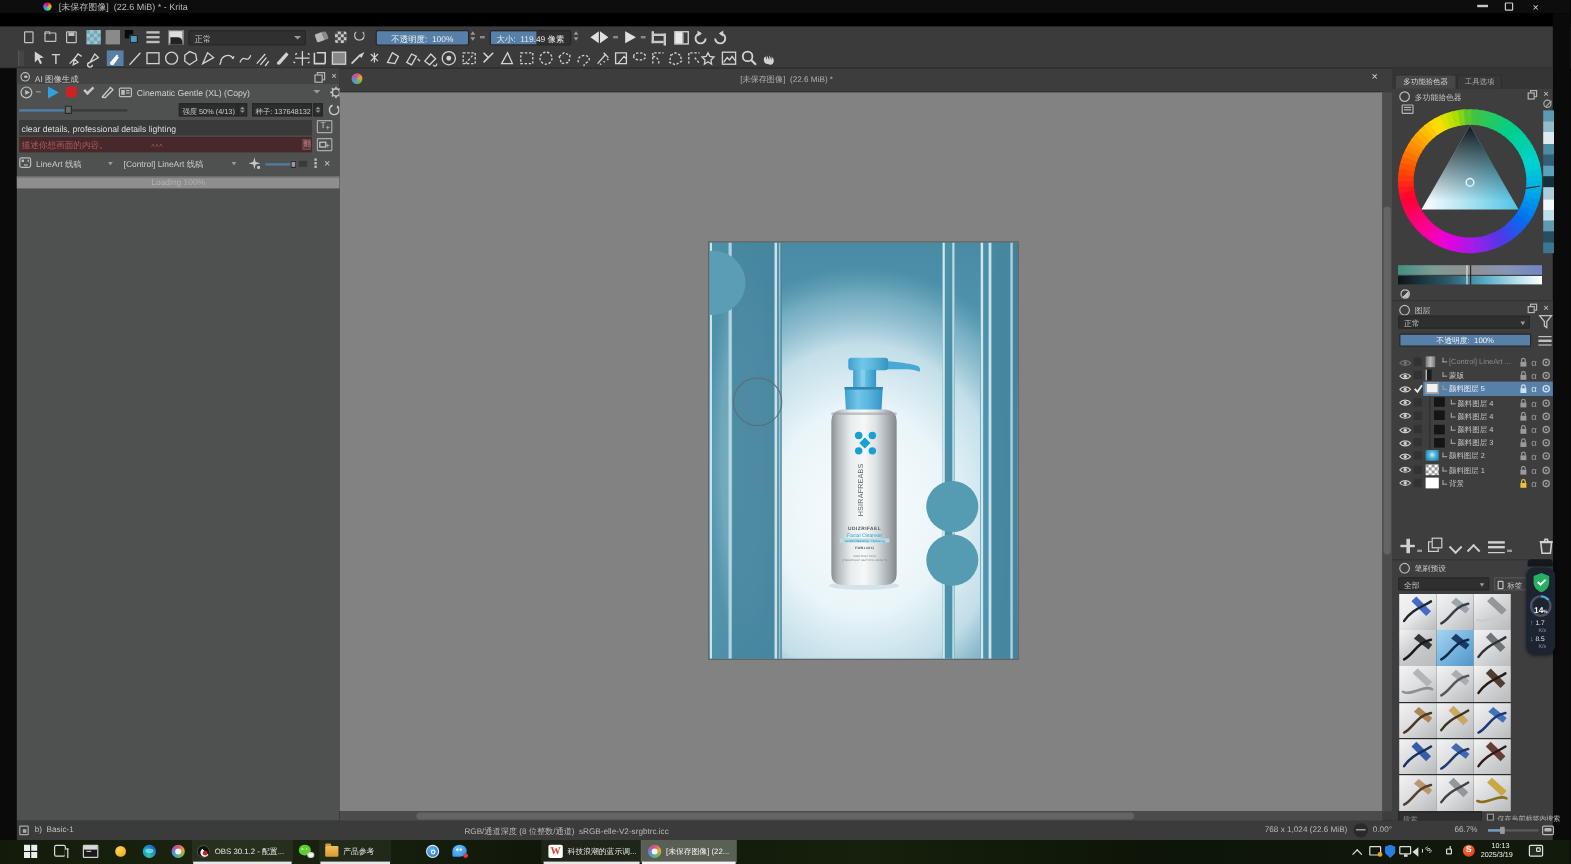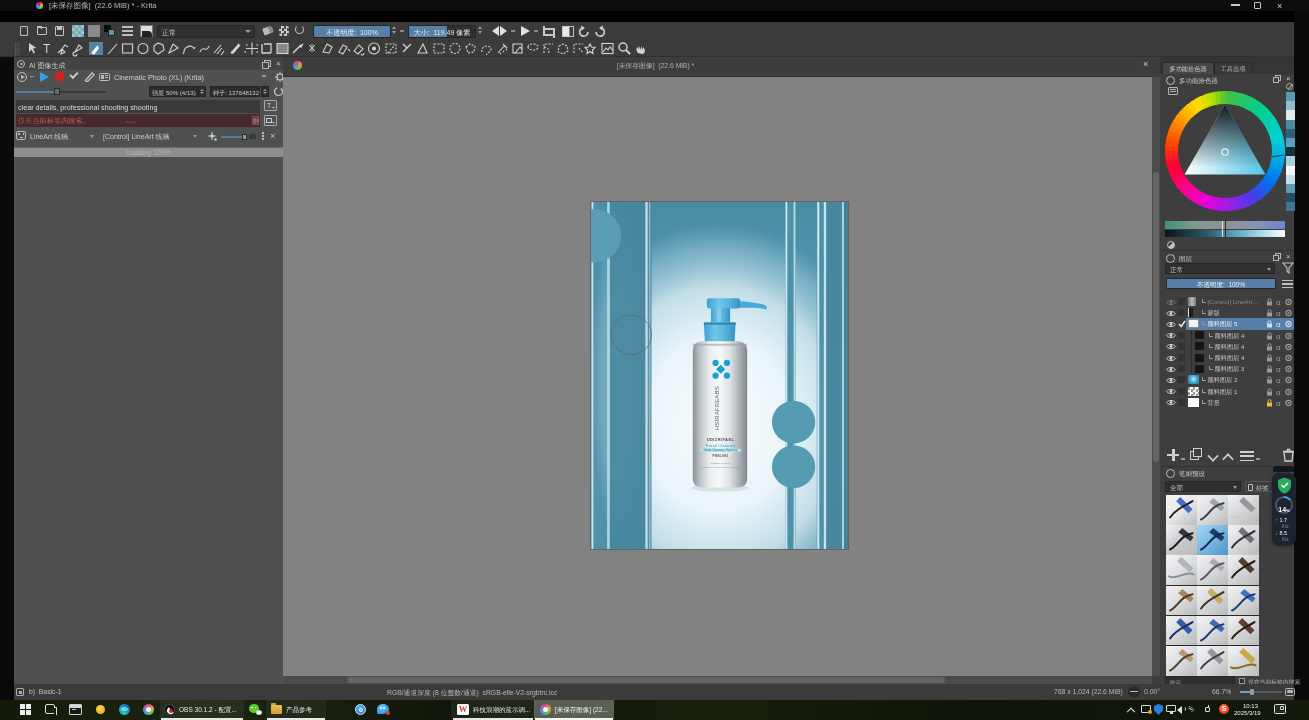--- a/index.html
+++ b/index.html
@@ -165,21 +165,21 @@
     <div class="abs" style="left:41px;top:15px;width:9px;height:9px;background:#cc2222;border-radius:1px;"></div>
     <div class="abs" style="left:56px;top:15px;width:8px;height:5px;border-left:2px solid #c8c8c8;border-bottom:2px solid #c8c8c8;transform:rotate(-45deg);"></div>
     <svg class="abs" style="left:70px;top:14px;" width="12" height="11" viewBox="0 0 12 11">
         <path d="M1 10 L8 2 m-7 8 l2.5 0.5 L10 4 M7.5 1.5 l3 2.5" stroke="#c8c8c8" stroke-width="1.2" fill="none"></path>
       </svg>
     <div class="abs" style="left:85px;top:15.5px;width:11px;height:8px;border:1px solid #bbb;border-radius:1.5px;">
         <div style="position:absolute;left:1px;top:1px;width:3px;height:4px;background:#bbb;"></div>
         <div style="position:absolute;right:1px;top:1px;width:3.5px;height:1.2px;background:#bbb;"></div>
         <div style="position:absolute;right:1px;top:3px;width:3.5px;height:1.2px;background:#bbb;"></div>
       </div>
-    <div class="abs" style="left:100px;top:15.5px;font-size:7.2px;color:#d0d0d0;white-space:nowrap;">Cinematic Photo (XL) (Krita)</div>
+    <div class="abs" style="left:100px;top:15.5px;font-size:7.2px;color:#d0d0d0;white-space:nowrap;">Cinematic Gentle (XL) (Copy)</div>
     <div class="abs" style="left:247px;top:18px;width:0;height:0;border-left:3px solid transparent;border-right:3px solid transparent;border-top:3.5px solid #999;"></div>
     <svg class="abs" style="left:261px;top:15px;" width="12" height="10" viewBox="0 0 12 10">
         <circle cx="5" cy="5" r="3" fill="none" stroke="#c8c8c8" stroke-width="1.2"></circle>
         <g stroke="#c8c8c8" stroke-width="1.3">
           <path d="M5 0.2 V1.8 M5 8.2 V9.8 M0.2 5 H1.8 M8.2 5 H9.8 M1.6 1.6 L2.7 2.7 M7.3 7.3 L8.4 8.4 M8.4 1.6 L7.3 2.7 M2.7 7.3 L1.6 8.4"></path>
         </g>
         <text x="9.5" y="9" font-size="5" fill="#c8c8c8">+</text>
       </svg>
 
     <div class="abs" style="left:2px;top:33.5px;width:38px;height:2px;background:#4f7ea8;"></div>
@@ -198,28 +198,28 @@
     <div class="abs" style="left:247px;top:29px;width:8px;height:11px;background:#2d2d2d;border:1px solid #252525;">
         <div style="margin:1.5px auto 0;width:0;height:0;border-left:2.2px solid transparent;border-right:2.2px solid transparent;border-bottom:2.8px solid #999;"></div>
         <div style="margin:1.5px auto 0;width:0;height:0;border-left:2.2px solid transparent;border-right:2.2px solid transparent;border-top:2.8px solid #999;"></div>
       </div>
     <svg class="abs" style="left:259px;top:29px;" width="11" height="11" viewBox="0 0 11 11">
         <circle cx="5.5" cy="5.5" r="4" stroke="#c8c8c8" stroke-width="1.2" fill="none" stroke-dasharray="17 4"></circle>
         <path d="M8.5 2 l1.5 2 l-2.5 0.5 z" fill="#c8c8c8"></path>
       </svg>
 
     <div class="abs" style="left:2px;top:43px;width:244px;height:13px;background:#3a3a3a;"></div>
-    <div class="abs" style="left:4px;top:45.5px;font-size:7.2px;color:#dcdcdc;white-space:nowrap;">clear details, professional shooting shooting</div>
+    <div class="abs" style="left:4px;top:45.5px;font-size:7.2px;color:#dcdcdc;white-space:nowrap;">clear details, professional details lighting</div>
     <div class="abs" style="left:250px;top:43px;width:13px;height:11px;border:1px solid #aaa;border-radius:1px;">
         <div style="position:absolute;left:2px;top:1px;font-size:7px;color:#ccc;">T</div>
         <div style="position:absolute;right:1px;bottom:0px;font-size:6px;color:#ccc;">+</div>
       </div>
 
     <div class="abs" style="left:2px;top:57px;width:244px;height:12.5px;background:#47282c;"></div>
-    <div class="abs" style="left:4px;top:59px;font-size:7.2px;color:#b05c5c;white-space:nowrap;">仅在当前标签内搜索。</div>
+    <div class="abs" style="left:4px;top:59px;font-size:7.2px;color:#b05c5c;white-space:nowrap;">描述你想画面的内容。</div>
     <div class="abs" style="left:112px;top:63px;font-size:6px;color:#a85858;letter-spacing:0.5px;">^^^</div>
     <div class="abs" style="left:238px;top:58.5px;width:7px;height:9px;background:#5a3a3e;border:1px solid #7a4a4e;font-size:6px;color:#c08080;text-align:center;line-height:9px;">翻</div>
     <div class="abs" style="left:250px;top:57.5px;width:13px;height:11px;border:1px solid #aaa;border-radius:1px;">
         <div style="position:absolute;left:1px;top:2px;width:6px;height:5px;border:1px solid #ccc;"></div>
         <div style="position:absolute;right:1px;bottom:0px;font-size:6px;color:#ccc;">+</div>
       </div>
 
     <div class="abs" style="left:2px;top:74px;width:10px;height:9px;border:1.1px solid #bbb;border-radius:2px;">
         <div style="position:absolute;left:1px;top:1px;width:1.5px;height:1.5px;background:#bbb;"></div>
         <div style="position:absolute;right:1px;top:1px;width:1.5px;height:1.5px;background:#bbb;"></div>

